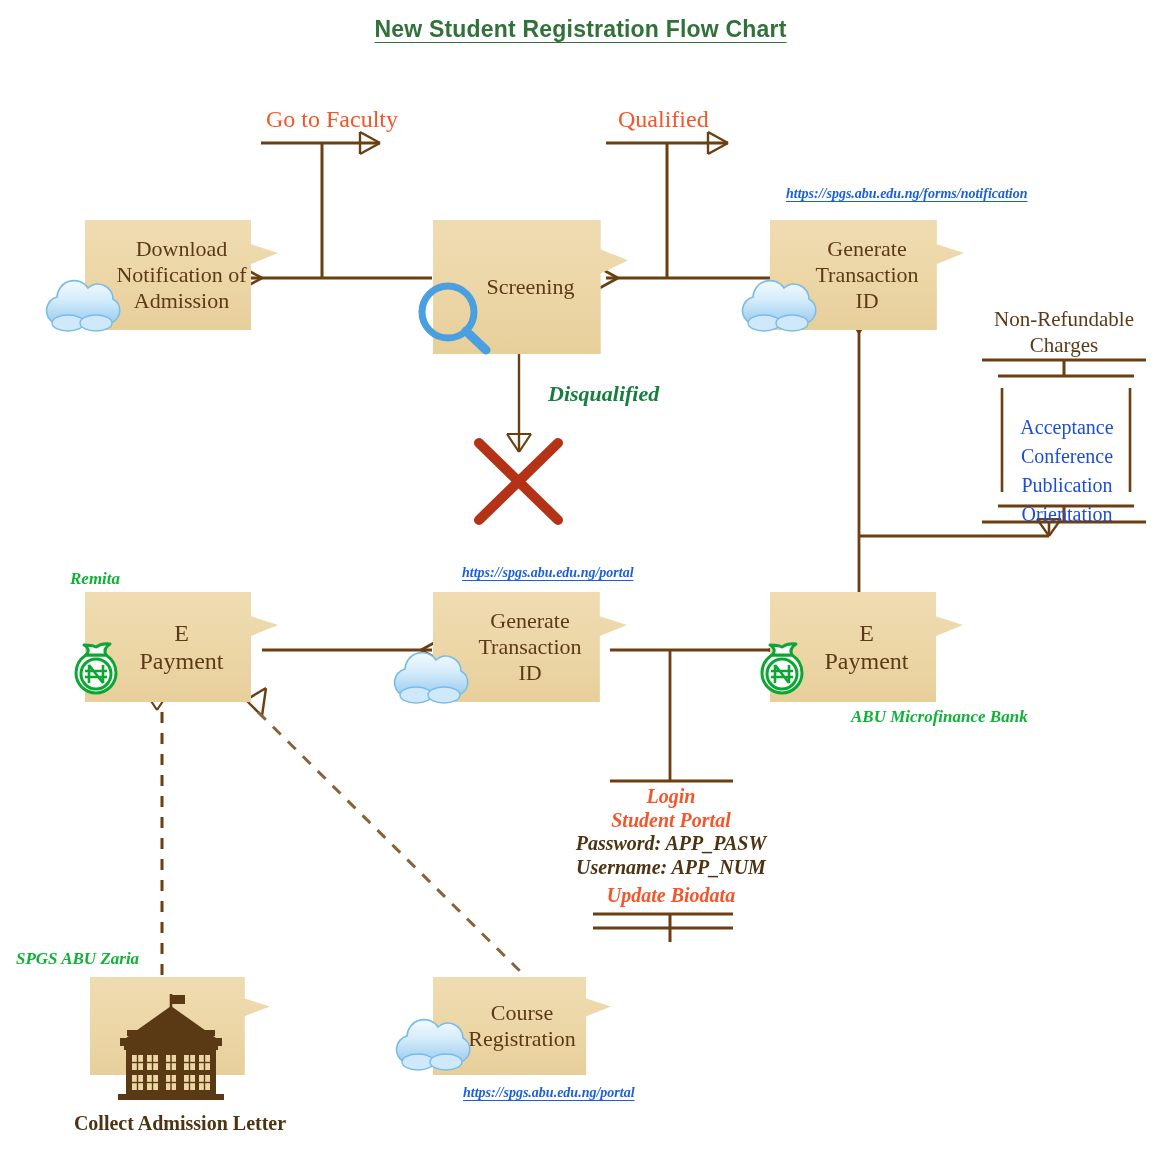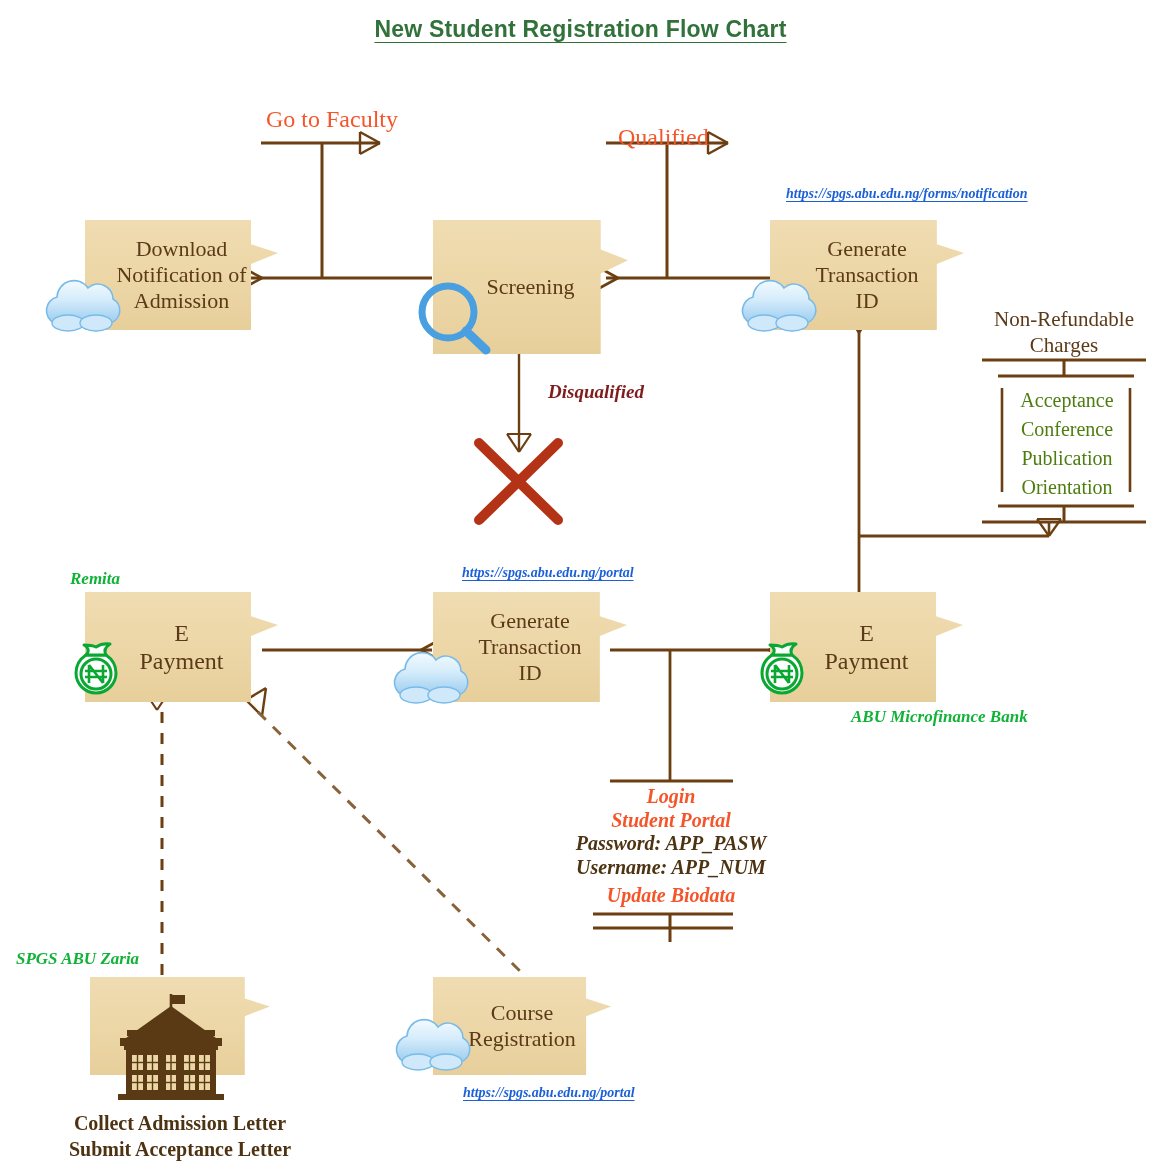--- a/index.html
+++ b/index.html
@@ -70,22 +70,22 @@
   .lbl {
     position: absolute;
     white-space: nowrap;
     font-family: "Liberation Serif", "DejaVu Serif", serif;
   }
   .lbl-red {
     color: #f4552a;
     font-size: 24px;
   }
   .lbl-red-i {
-    color: #7f1d1d;
-    font-size: 19px;
+    color: #15803d;
+    font-size: 22px;
     font-style: italic;
     font-weight: bold;
   }
   .lbl-green-i {
     color: #10b238;
     font-size: 17px;
     font-style: italic;
     font-weight: bold;
   }
   .lbl-url {
@@ -102,24 +102,25 @@
     position: absolute;
     text-align: center;
     color: #5c3a17;
     font-size: 21px;
     line-height: 1.25;
     white-space: nowrap;
   }
   .charges-items {
     position: absolute;
     text-align: center;
-    color: #4d7c0f;
+    color: #1d4ed8;
     font-size: 20px;
     line-height: 1.45;
     white-space: nowrap;
+    margin-top: 27px;
   }
 
   
   .login-block {
     position: absolute;
     text-align: center;
     white-space: nowrap;
     line-height: 1.18;
   }
   .login-block .r { color: #f4552a; font-style: italic; font-weight: bold; font-size: 20px; }
@@ -368,21 +369,21 @@
         <line x1="76" y1="90.5" x2="87" y2="90.5"></line>
           <line x1="91" y1="90.5" x2="102" y2="90.5"></line>
       </g>
 
       <rect x="10" y="102" width="106" height="6" fill="#5a3a14"></rect>
     </g>
   </svg>
 
   <div class="lbl lbl-red" style="left:266px; top:106px;">Go to Faculty</div>
 
-  <div class="lbl lbl-red" style="left:618px; top:124px;">Qualified</div>
+  <div class="lbl lbl-red" style="left:618px; top:106px;">Qualified</div>
 
   <div class="lbl lbl-red-i" style="left:548px; top:381px;">Disqualified</div>
 
   <div class="lbl lbl-url" style="left:786px; top:186px;">https://spgs.abu.edu.ng/forms/notification</div>
 
   <div class="lbl lbl-url" style="left:462px; top:565px;">https://spgs.abu.edu.ng/portal</div>
 
   <div class="lbl lbl-url" style="left:463px; top:1085px;">https://spgs.abu.edu.ng/portal</div>
 
   <div class="lbl lbl-green-i" style="left:70px; top:569px;">Remita</div>
@@ -407,16 +408,15 @@
     <div class="r">Login</div>
     <div class="r">Student Portal</div>
     <div class="b">Password: APP_PASW</div>
     <div class="b">Username: APP_NUM</div>
     <span class="sp"></span>
     <div class="r">Update Biodata</div>
   </div>
 
   <div class="caption" style="left:30px; top:1110px; width:300px;">
     <div>Collect Admission Letter</div>
-    <div>Submit Acceptance Letter</div>
   </div>
 
 </div>
 
 </body></html>

